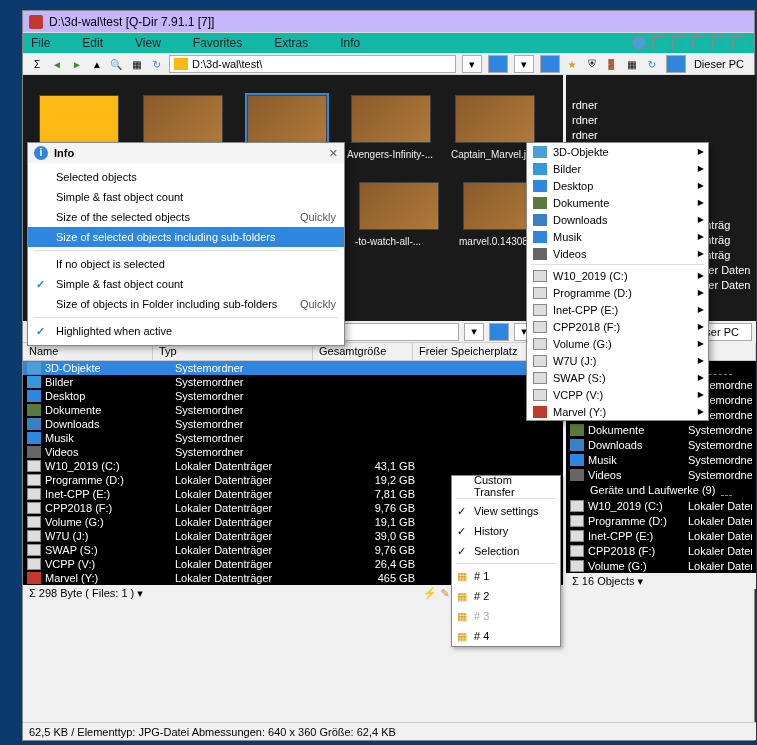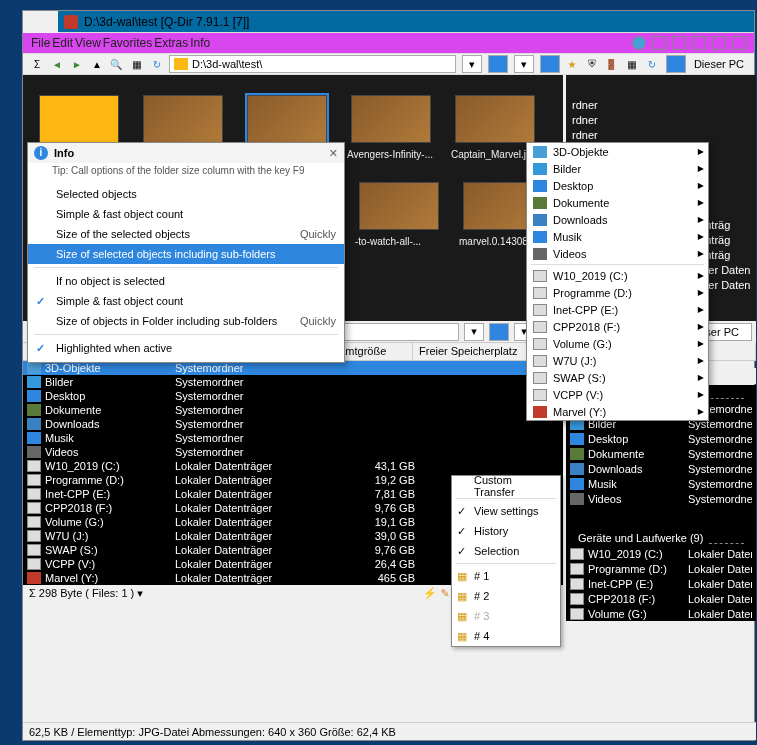--- a/index.html
+++ b/index.html
@@ -1,21 +1,21 @@
 <!DOCTYPE html>
 <html><head>
 <meta charset="utf-8">
 <style>
 * { margin:0; padding:0; box-sizing:border-box; font-family:'Segoe UI',Tahoma,sans-serif; font-size:11px; }
 body { background:#0b3a6f; width:757px; height:745px; overflow:hidden; position:relative; }
 .window { position:absolute; left:22px; top:10px; width:733px; height:731px; background:#f0f0f0; border:1px solid #888; }
-.titlebar { height:22px; background:#0369a1; display:flex; align-items:center; padding:0 6px; border-bottom:1px solid #ddd;margin-left:35px; }
+.titlebar { height:22px; background:#c4b5fd; display:flex; align-items:center; padding:0 6px; border-bottom:1px solid #ddd; }
 .titlebar .ico { width:14px; height:14px; background:#c0392b; border-radius:2px; margin-right:6px; }
 .titlebar span { font-size:12px; }
-.menubar { height:20px; display:flex; align-items:center; padding:0 8px; gap:2px; background:#d946ef; }
+.menubar { height:20px; display:flex; align-items:center; padding:0 8px; gap:32px; background:#14b8a6; }
 .menubar span { font-size:12px; color:#222; }
 .menubar .rtools { margin-left:auto; display:flex; gap:6px; }
 .menubar .rtools i { width:14px; height:14px; border:1px solid #888; display:inline-block; }
 .toolbar1 { height:22px; display:flex; align-items:center; padding:0 6px; gap:4px; background:#f0f0f0; border-top:1px solid #ddd; border-bottom:1px solid #ddd; }
 .toolbar1 .tb { width:16px; height:16px; display:inline-flex; align-items:center; justify-content:center; font-size:10px; }
 .addr { flex:1; height:18px; background:#fff; border:1px solid #aaa; display:flex; align-items:center; padding:0 4px; }
 .addr .folder { width:14px; height:12px; background:#fdb813; margin-right:4px; }
 .sqbtn { width:20px; height:18px; border:1px solid #aaa; background:#fff; display:inline-flex; align-items:center; justify-content:center; margin-left:2px; }
 .sqbtn.blue { background:#2e86de; }
 .panes { position:relative; }
@@ -70,21 +70,21 @@
 .ctxmenu .ci { height:20px; display:flex; align-items:center; padding:0 6px 0 22px; position:relative; font-size:11px; }
 .ctxmenu .ci .chk { position:absolute; left:5px; }
 .ctxmenu .ci.dis { color:#aaa; }
 .ctxmenu .csep { height:1px; background:#ddd; margin:2px 4px; }
 .paneD { position:absolute; left:543px; top:0; width:190px; }
 .paneD-tb { height:22px; background:#f0f0f0; display:flex; align-items:center; padding:0 4px; gap:3px; }
 .paneD-tb .addr2 { flex:1; height:18px; background:#fff; border:1px solid #aaa; display:flex; align-items:center; padding:0 4px; }
 .paneD-hdr { height:18px; background:#f0f0f0; display:flex; border-bottom:1px solid #ccc; }
 .paneD-hdr div { padding:2px 6px; border-right:1px solid #ccc; font-size:11px; }
 .paneD-list { background:#000; color:#fff; }
-.paneD-list .grp { color:#fff; font-size:10px; padding:2px 12px; display:flex; align-items:flex-end;margin-top:24px; }
+.paneD-list .grp { color:#fff; font-size:10px; padding:2px 24px; display:flex; align-items:flex-end; }
 .paneD-list .grp .dash { flex:1; border-top:1px dashed #888; margin-left:6px; height:1px; }
 .paneD-list .row { display:flex; height:15px; align-items:center; font-size:10px; padding:0 4px; }
 .paneD-list .row .ico { width:14px; height:12px; margin-right:4px; display:inline-block; }
 .paneD-list .c1{width:100px;white-space:nowrap;overflow:hidden}.paneD-list .c2{flex:1;white-space:nowrap;overflow:hidden}
 .paneD-status { height:16px; background:#f0f0f0; font-size:10px; padding:0 6px; display:flex; align-items:center; }
 .bottomstatus { position:absolute; left:0; bottom:0; width:733px; height:18px; background:#f0f0f0; border-top:1px solid #ccc; display:flex; align-items:center; padding:0 6px; font-size:11px; }
 .bottomstatus .r { margin-left:auto; display:flex; gap:10px; }
 i.x-red{color:#c0392b;font-style:normal;font-weight:bold}
 i.pencil{color:#d68a2a;font-style:normal}
 i.globe{width:14px;height:14px;background:#4a9fd8;border-radius:50%;display:inline-block}
@@ -247,21 +247,20 @@
   <div class="paneBR-status">
    <span>Σ  0 Objects ▾</span>
   </div>
 
   <div class="infotip">
    <div class="hdr">
     <div class="i">i</div>
     <b>Info</b>
     <span class="x">✕</span>
    </div>
-   <div class="tip">Tip: Call options of the folder size column with the key F9</div>
    <div class="menu" id="infomenu">
           <div class="mi">
             <span>Selected objects</span>
           </div>
           <div class="mi">
             <span>Simple &amp; fast object count</span>
             <span class="q">Quickly</span>
           </div>
           <div class="mi">
             <span>Size of the selected objects</span>
@@ -646,19 +645,22 @@
             <span class="ico fdrive"></span>
             <span class="c1">CPP2018 (F:)</span>
             <span class="c2">Lokaler Datenträg</span>
           </div>
           <div class="row">
             <span class="ico fdrive"></span>
             <span class="c1">Volume (G:)</span>
             <span class="c2">Lokaler Datenträg</span>
           </div>
         </div>
+   <div class="paneD-status">
+    <span>Σ  16 Objects ▾</span>
+   </div>
   </div>
  </div>
 
  <div class="bottomstatus">
   <span>62,5 KB / Elementtyp: JPG-Datei Abmessungen: 640 x 360 Größe: 62,4 KB</span>
  </div>
 </div>
 
 </body></html>

